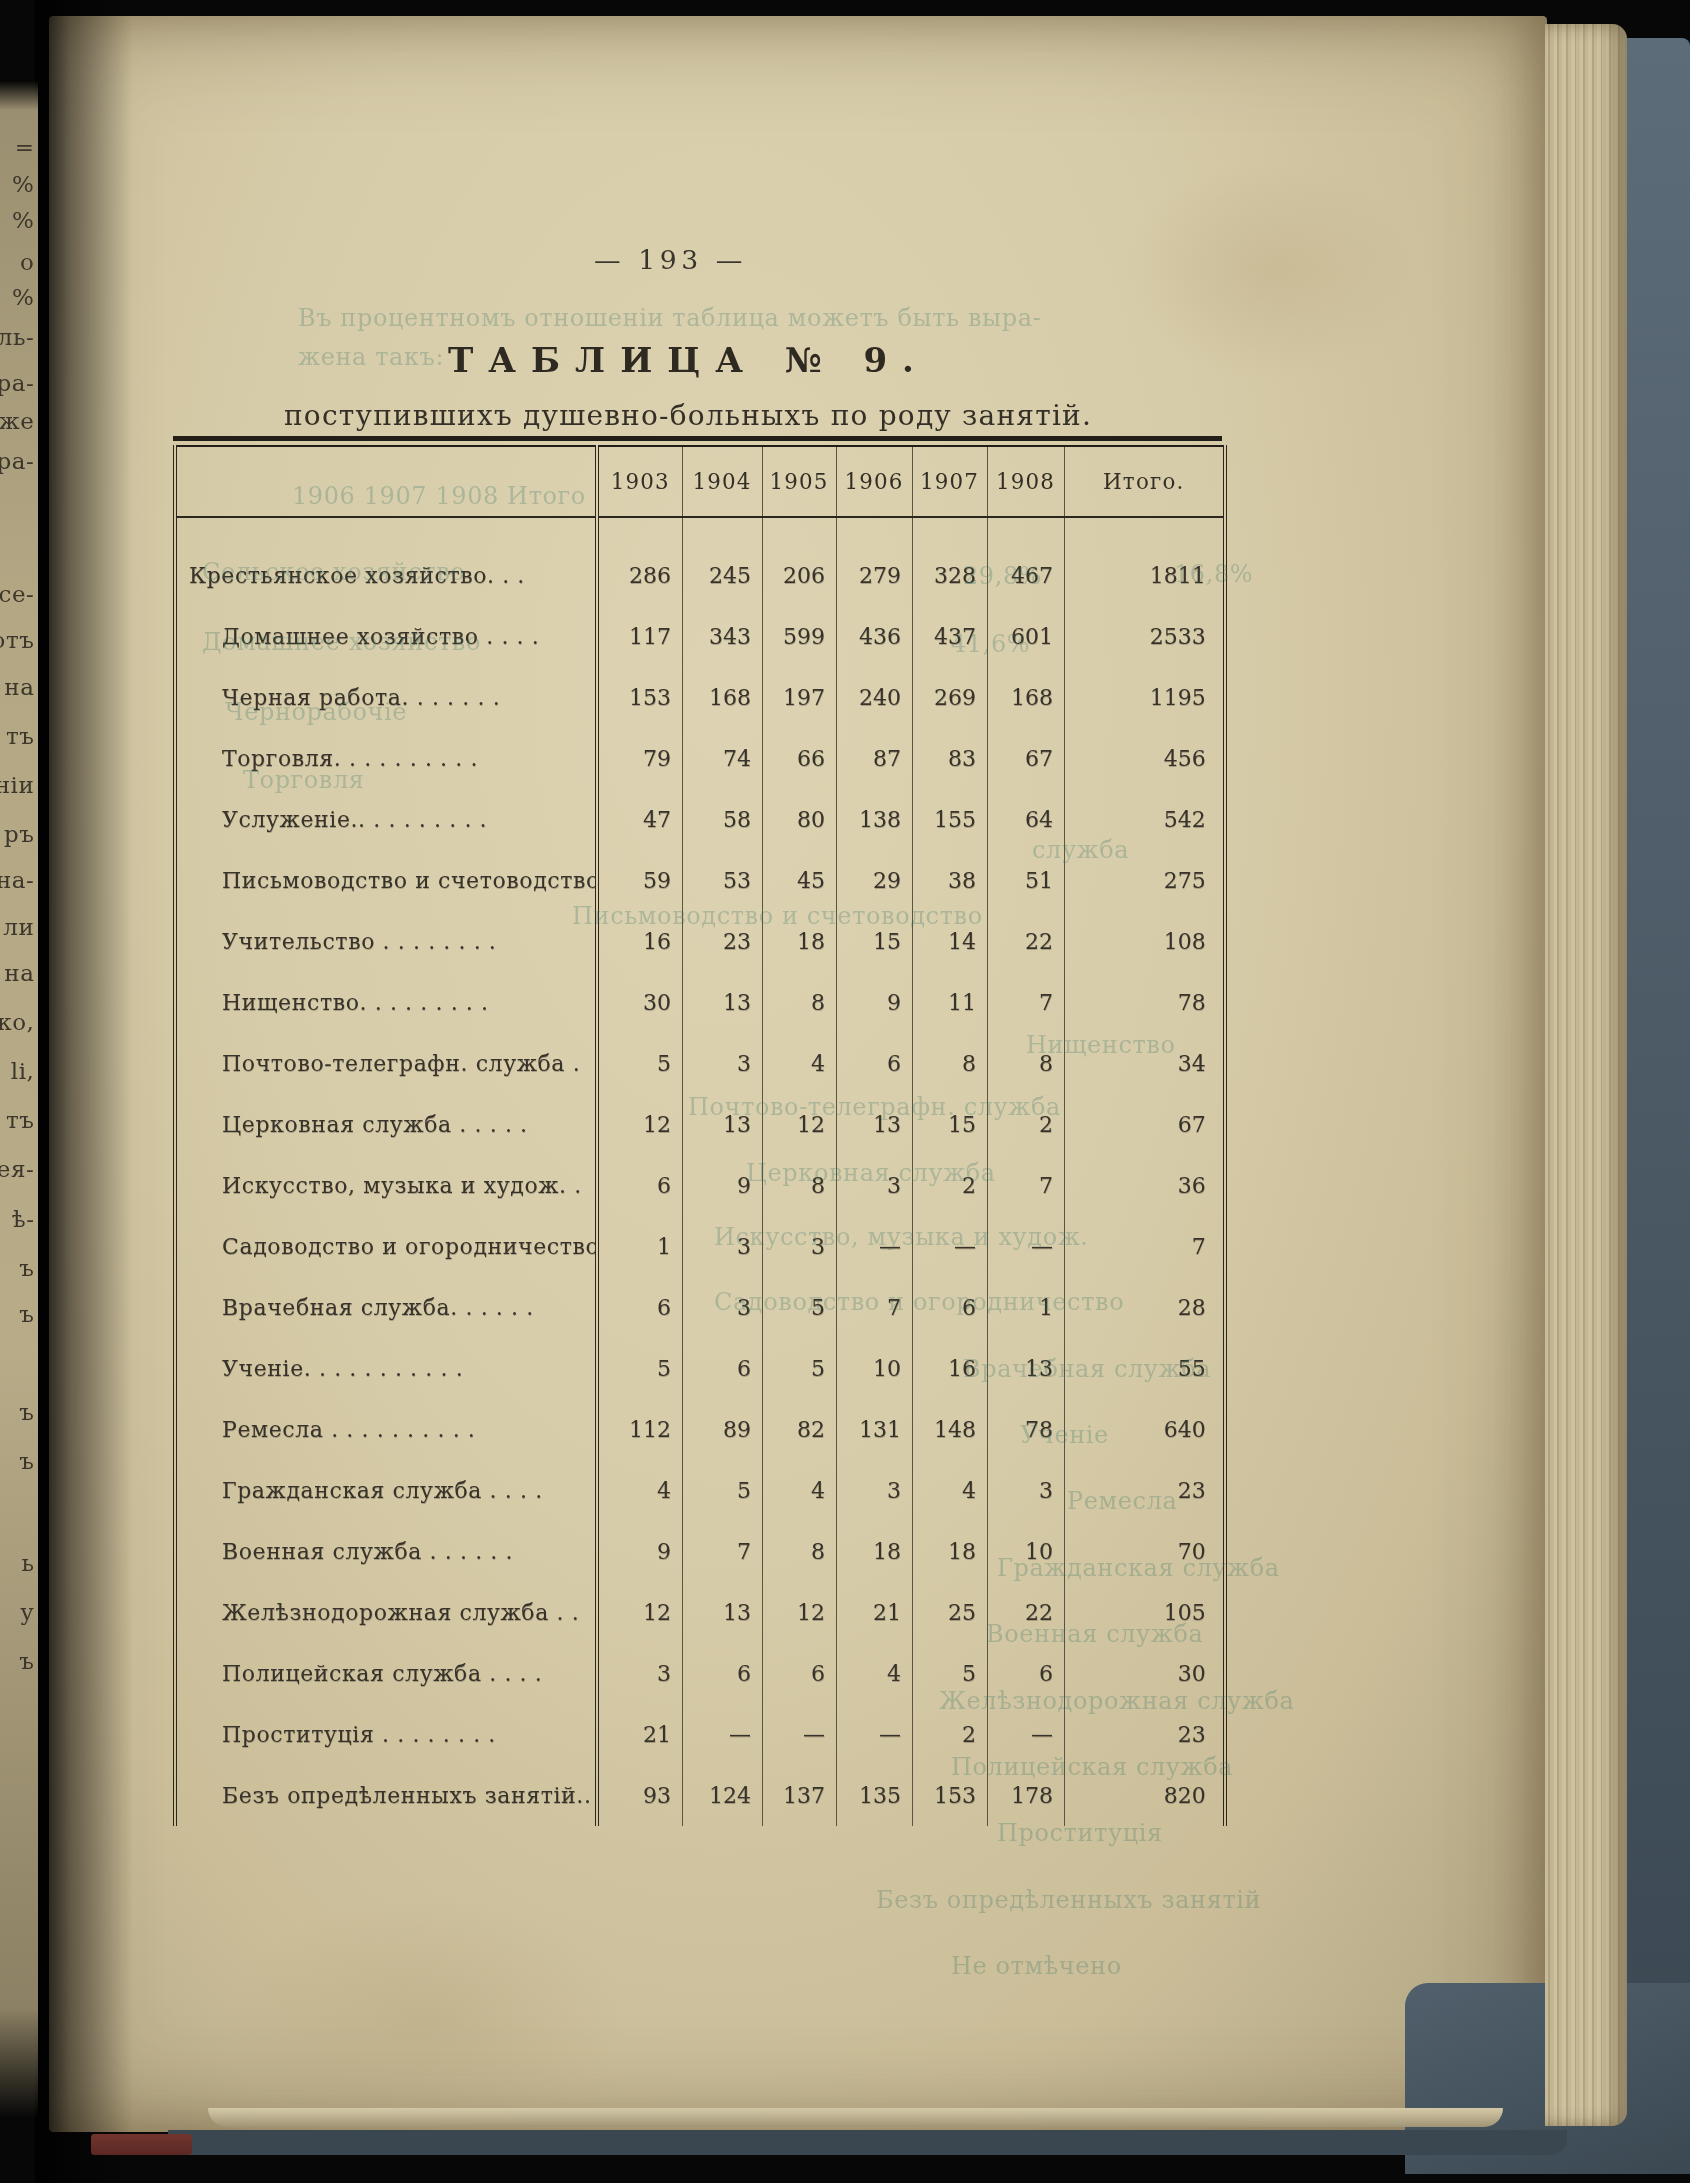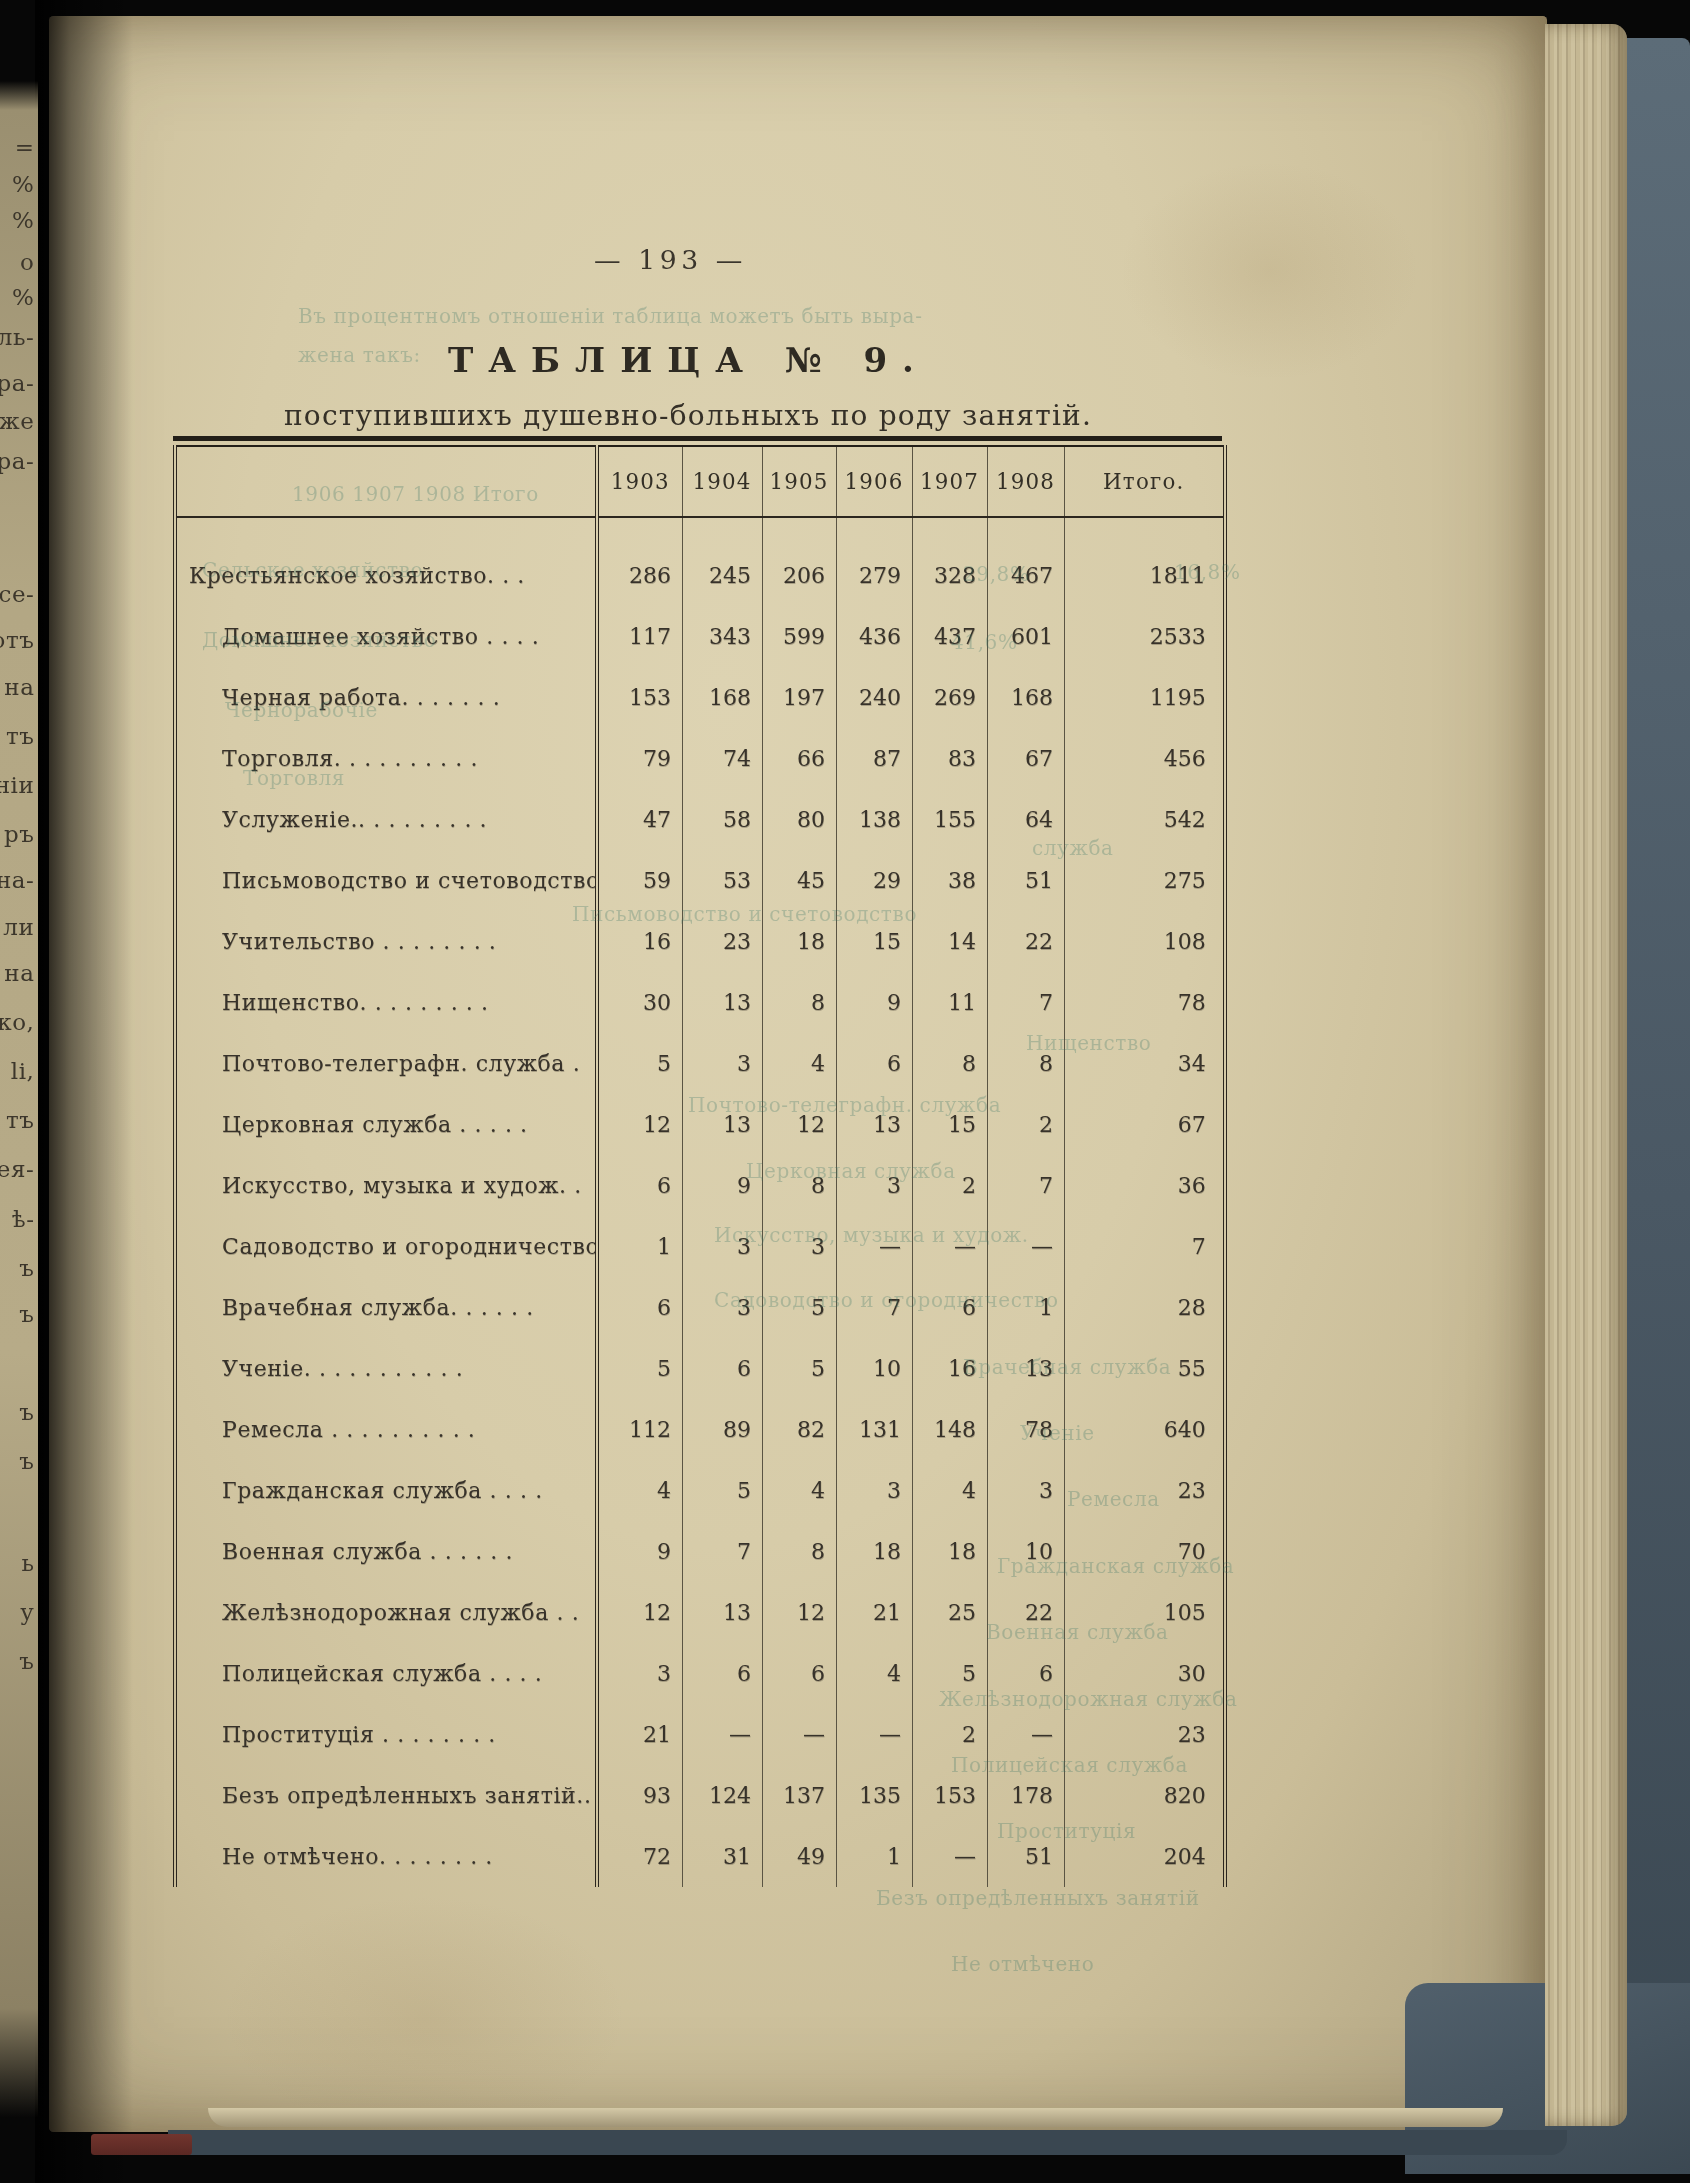--- a/index.html
+++ b/index.html
@@ -25,21 +25,21 @@
           background:radial-gradient(ellipse,rgba(140,115,75,.14),transparent 70%);}
 
   .page-number{position:absolute;left:390px;top:228px;width:463px;text-align:center;
                font-size:26.6px;letter-spacing:4.6px;color:#3a352c;}
   .title{position:absolute;left:278px;top:324px;width:723px;text-align:center;
          font-size:34px;font-weight:bold;letter-spacing:15px;color:#2e2a22;}
   .subtitle{position:absolute;left:220px;top:383px;width:838px;text-align:center;
             font-size:28px;letter-spacing:1.2px;color:#353027;}
 
   
-  .ghost{position:absolute;font-size:20px;color:#2f6f62;opacity:.26;white-space:nowrap;
+  .ghost{position:absolute;font-size:24px;color:#2f6f62;opacity:.26;white-space:nowrap;
          filter:blur(0.4px);letter-spacing:0.6px;}
 
   
   .table-wrap{position:absolute;left:116px;top:420px;width:1049px;margin-left:8px;}
   .table-wrap::before{content:"";display:block;height:5.2px;background:#231f18;margin-bottom:4px;}
   table{border-collapse:collapse;table-layout:fixed;width:1049px;
         border-left:4.6px double #2b261e;border-right:4.6px double #2b261e;border-top:2.3px solid #231f18;}
   thead th{border-bottom:2.3px solid #2b261e;height:67px;vertical-align:middle;text-align:center;
            font-size:21.4px;font-weight:normal;color:#332f26;letter-spacing:1.2px;}
   th.label-col, td.label{border-right:4.6px double #2b261e;}
@@ -308,30 +308,20 @@
             </tr>
             <tr>
               <td class="label">Безъ опредѣленныхъ занятій..</td>
               <td class="num">93</td>
               <td class="num">124</td>
               <td class="num">137</td>
               <td class="num">135</td>
               <td class="num">153</td>
               <td class="num">178</td>
               <td class="num total">820</td>
-            </tr>
-            <tr>
-              <td class="label">Не отмѣчено. . . . . . . .</td>
-              <td class="num">72</td>
-              <td class="num">31</td>
-              <td class="num">49</td>
-              <td class="num">1</td>
-              <td class="num">—</td>
-              <td class="num">51</td>
-              <td class="num total">204</td>
             </tr>
           </tbody>
       </table>
     </div>
   <span class="ghost" style="left: 249px; top: 288px;">Въ процентномъ отношеніи таблица можетъ быть выра-</span>
       <span class="ghost" style="left: 249px; top: 327px;">жена такъ:</span>
       <span class="ghost" style="left: 243px; top: 466px;">1906   1907   1908   Итого</span>
       <span class="ghost" style="left: 153px; top: 542px;">Сельское хозяйство</span>
       <span class="ghost" style="left: 914px; top: 546px;">29,8%</span>
       <span class="ghost" style="left: 1125px; top: 544px;">16,8%</span>

